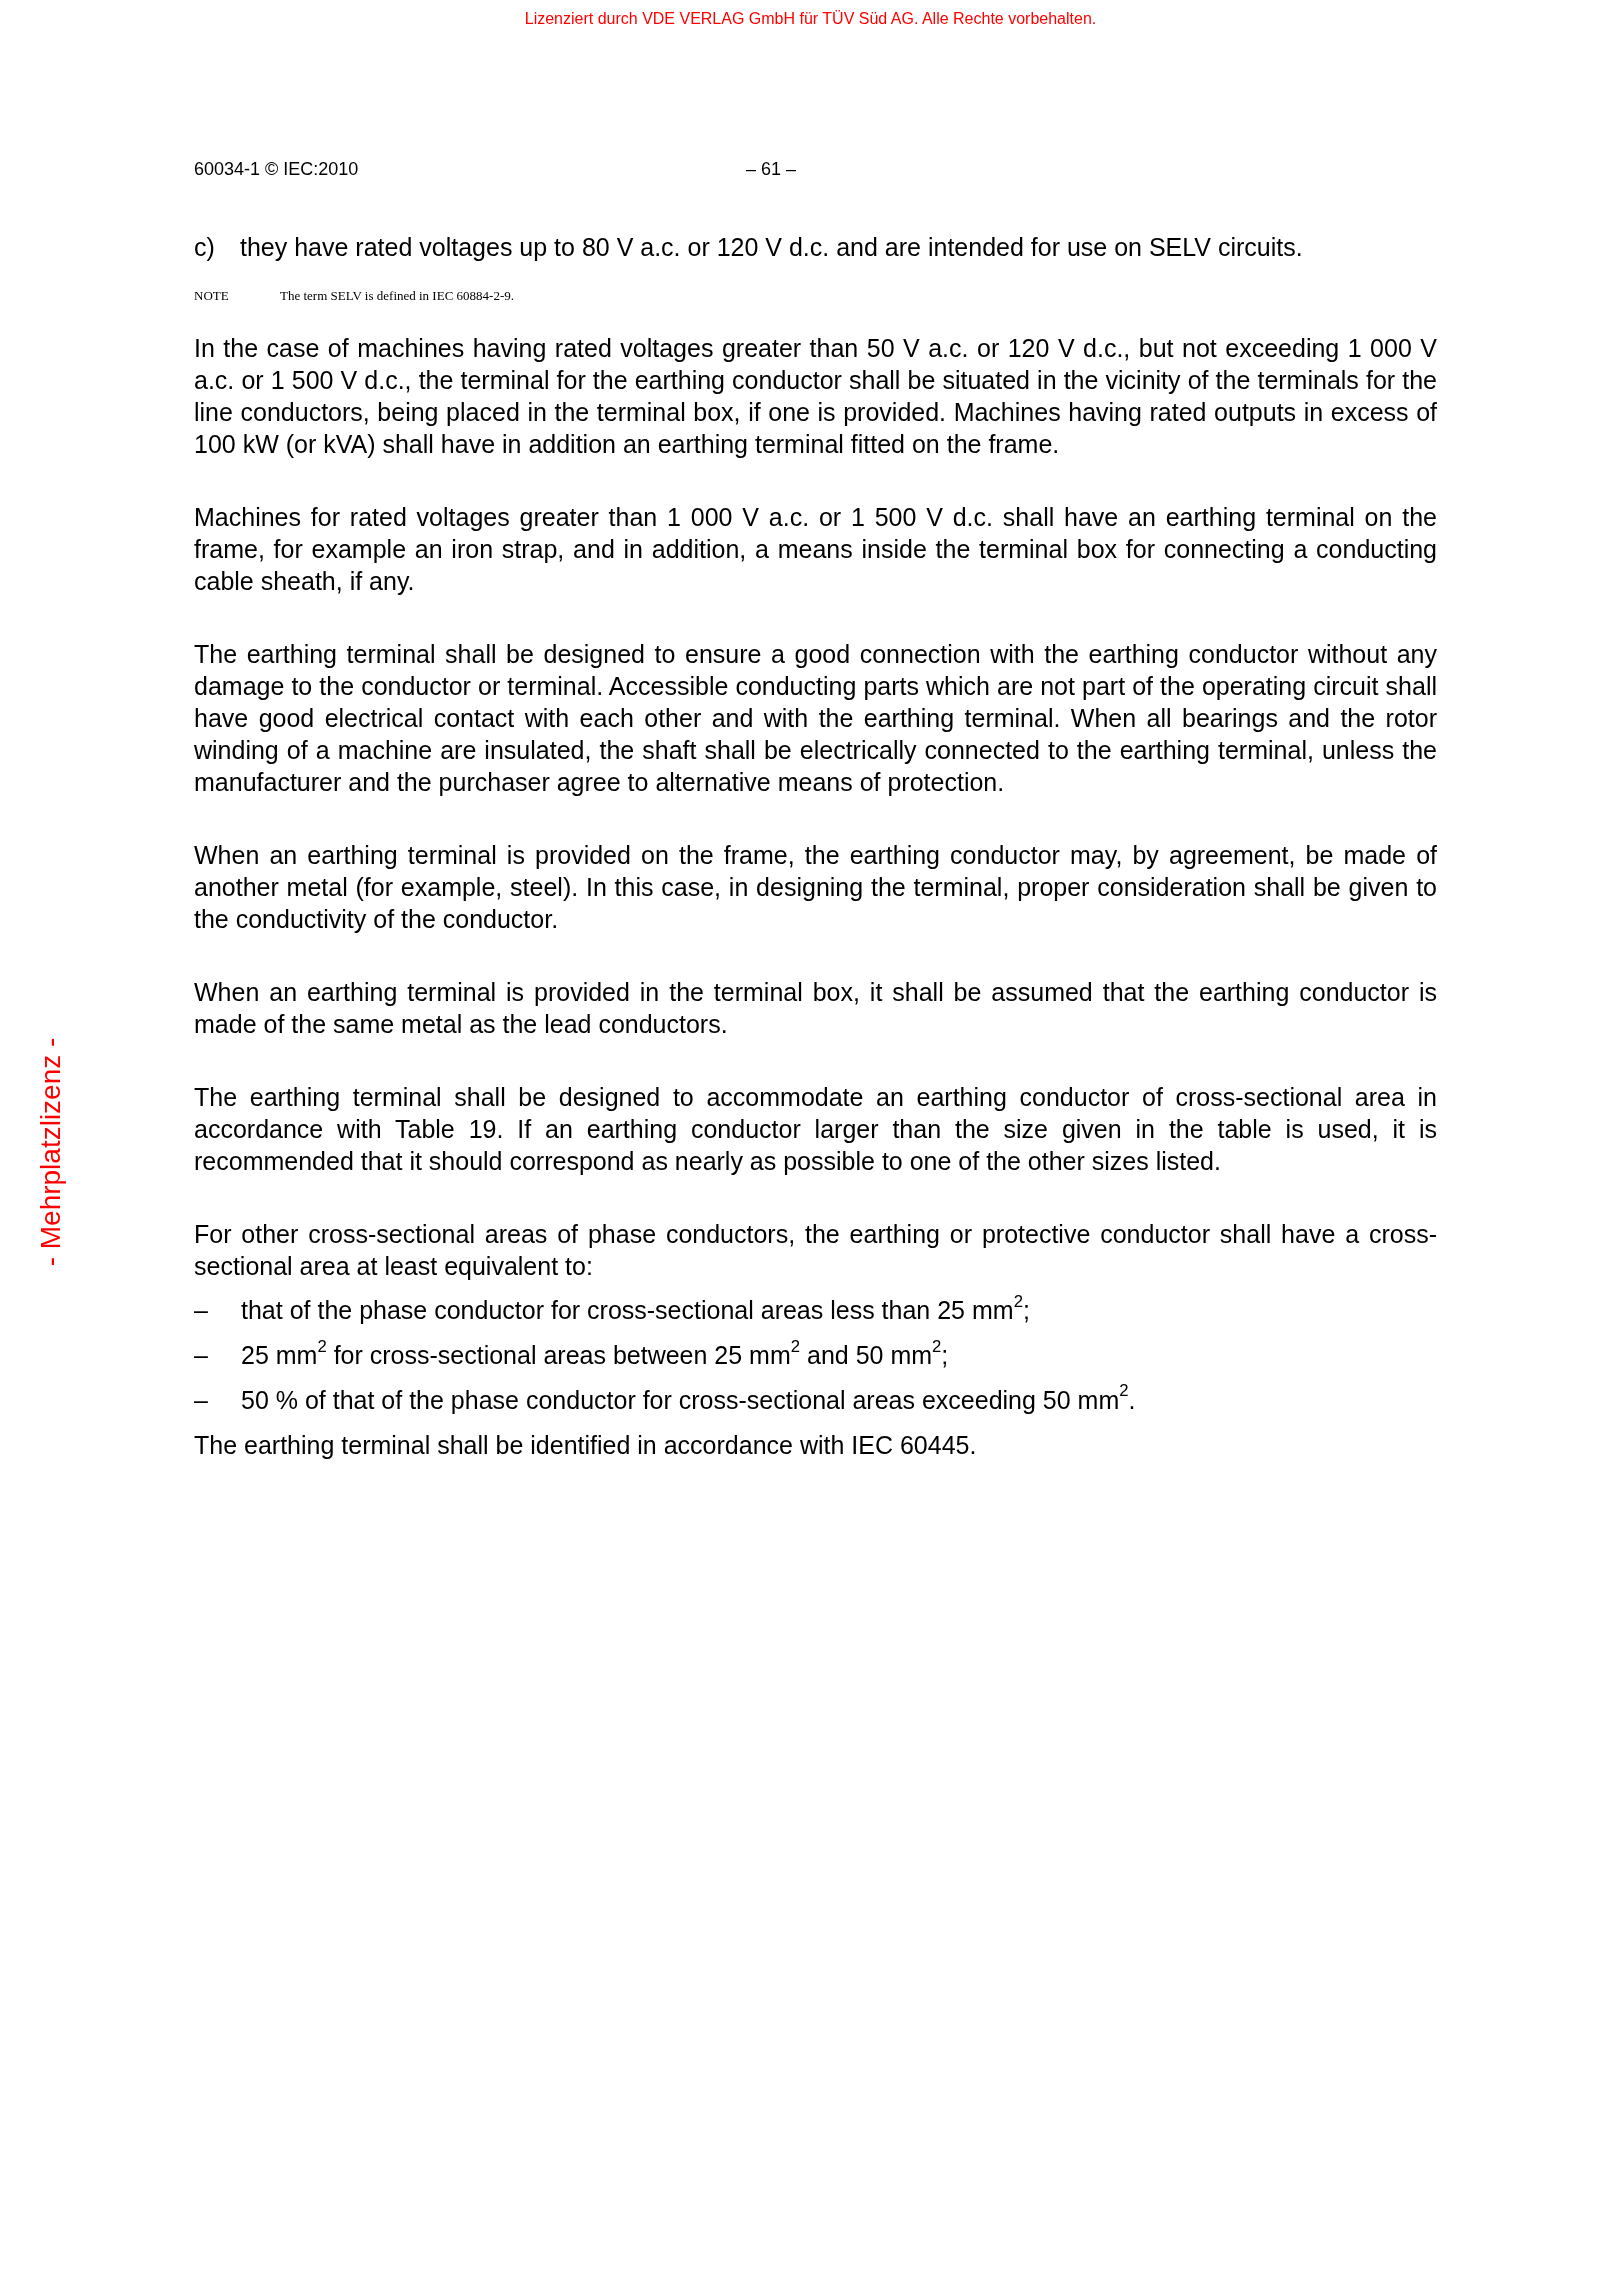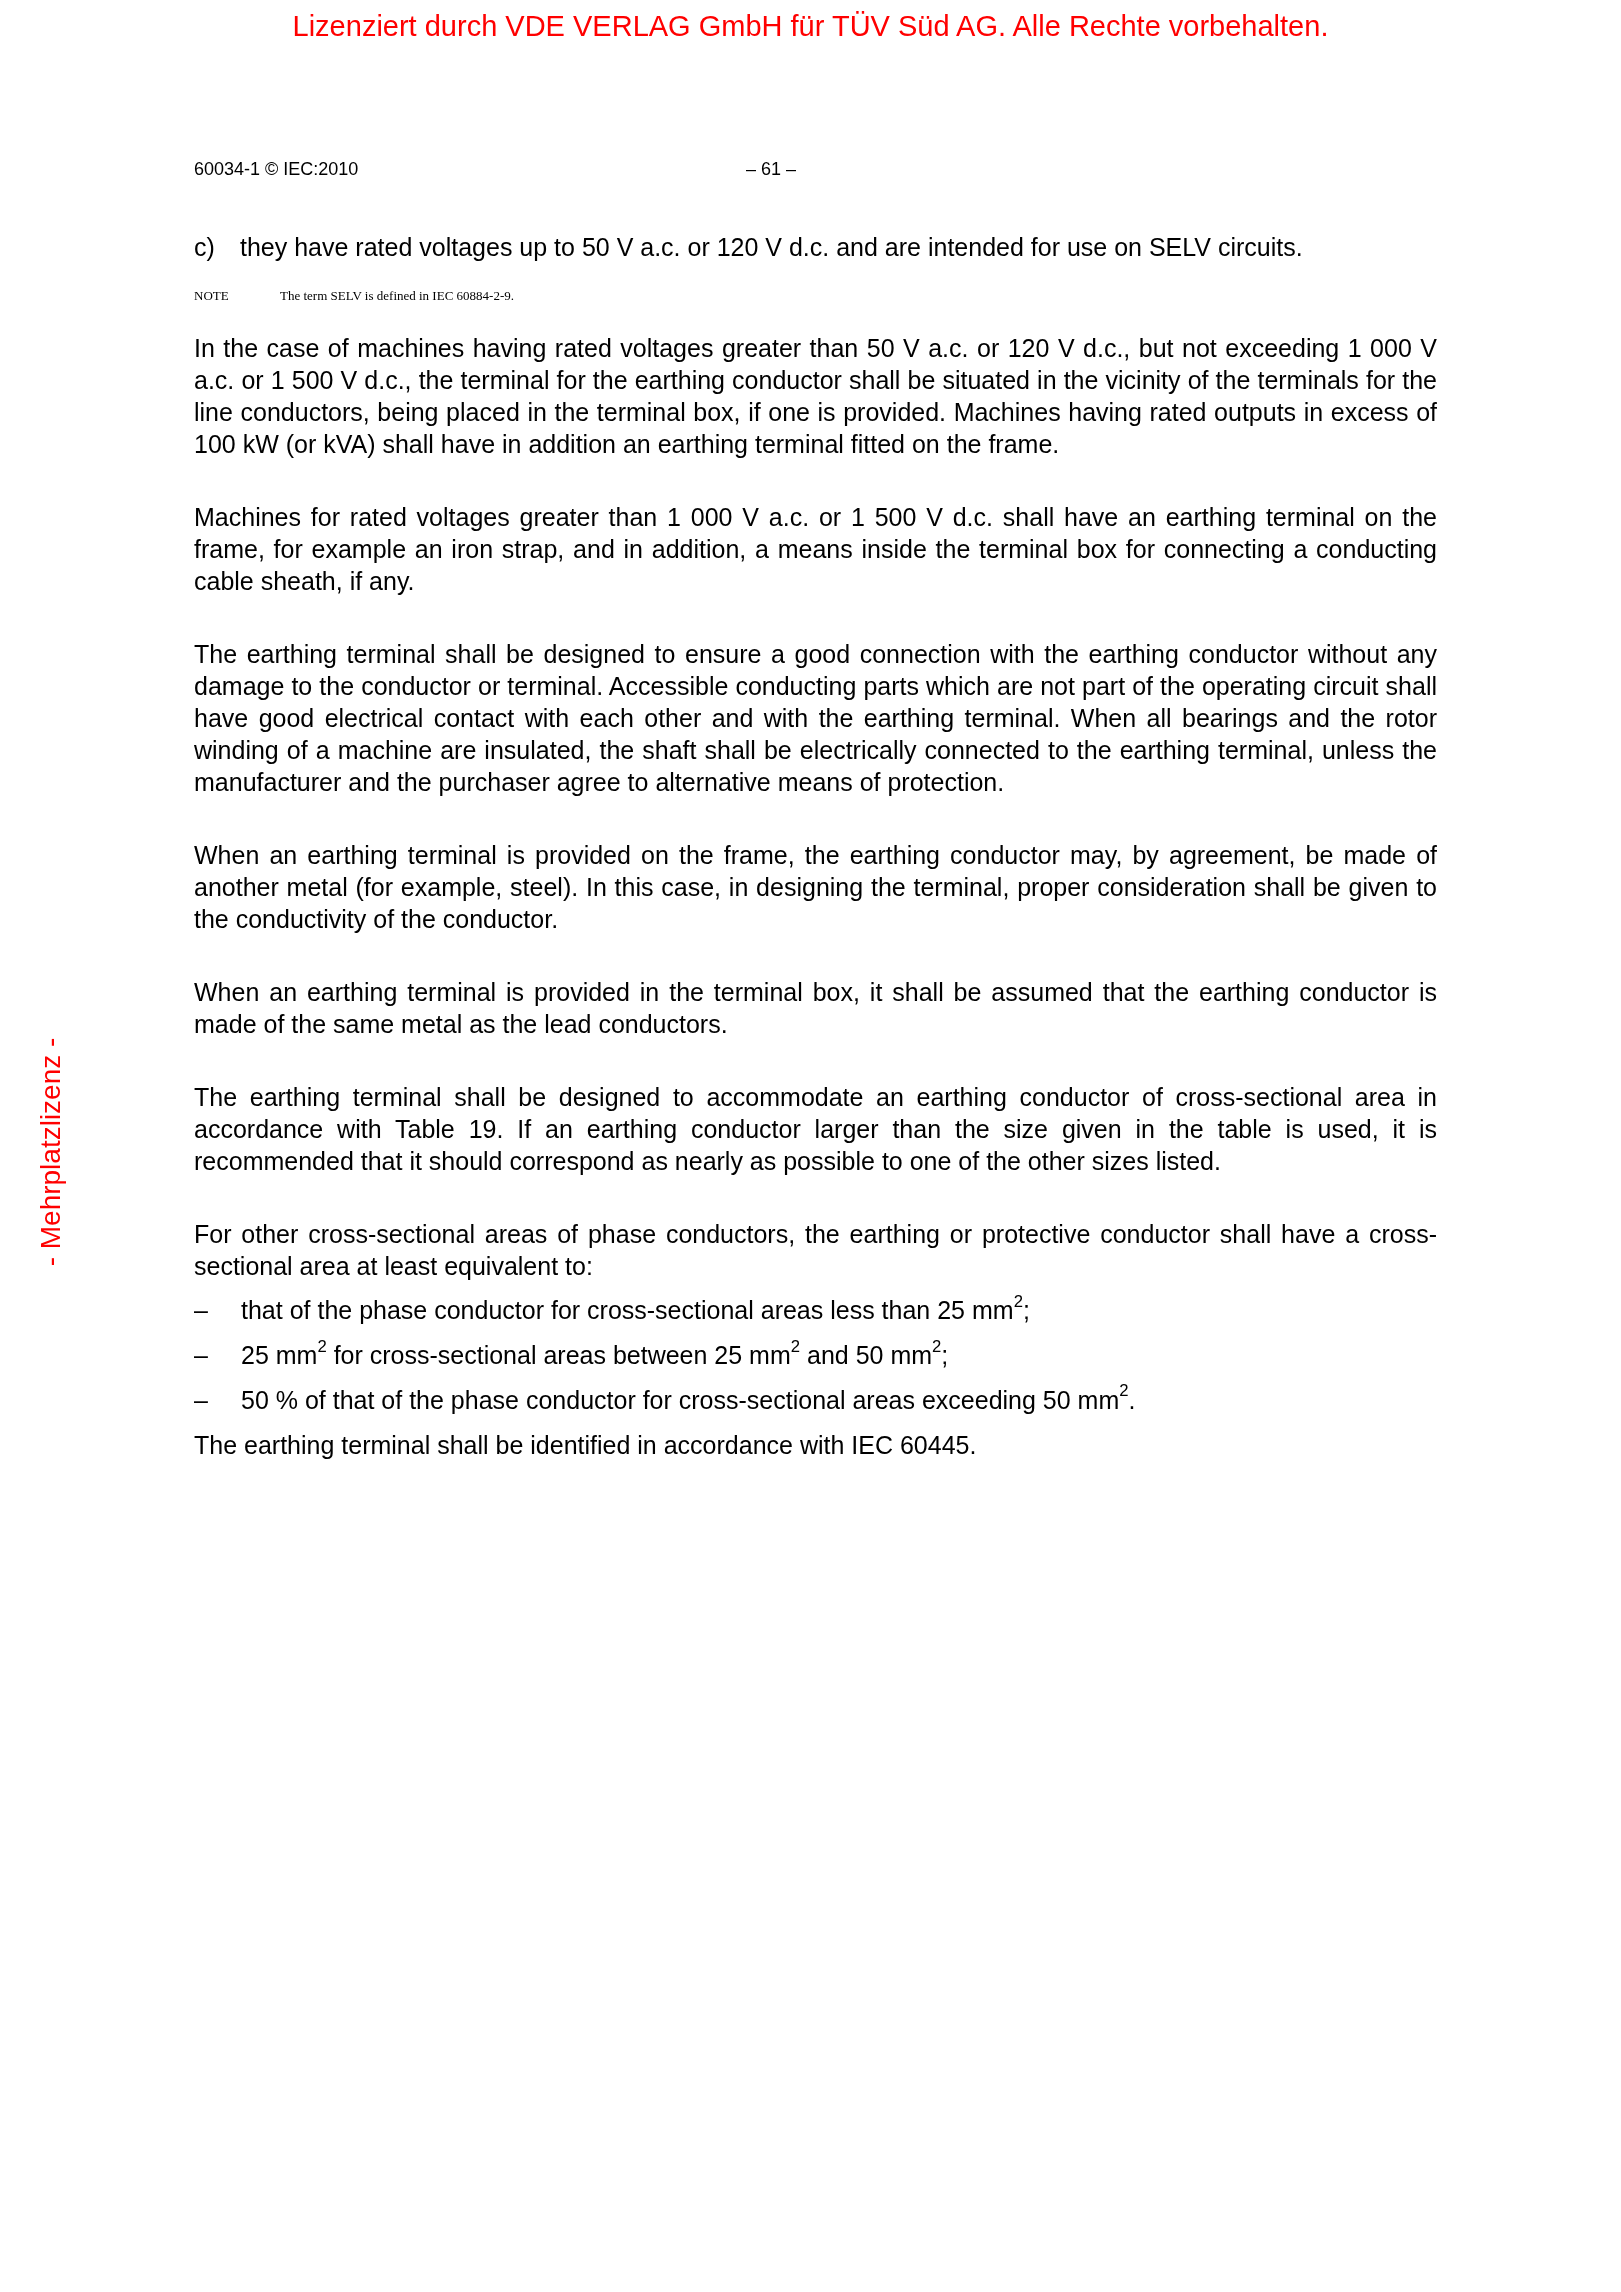--- a/index.html
+++ b/index.html
@@ -14,21 +14,21 @@
       overflow: hidden;
       font-family: "Liberation Sans", sans-serif;
       color: #000000;
     }
     .license-banner {
       position: absolute;
       top: 9.8px;
       left: 0;
       width: 1621px;
       text-align: center;
-      font-size: 29px;
+      font-size: 16px;
       color: #ff0000;
       letter-spacing: 0px;
     }
     .side-label {
       position: absolute;
       left: 51px;
       top: 1152px;
       transform: translate(-50%, -50%) rotate(-90deg);
       white-space: nowrap;
       font-size: 28px;
@@ -124,21 +124,21 @@
 
 <div class="page-header">
   <span class="doc-id">60034-1 © IEC:2010</span>
   <span class="page-number">– 61 –</span>
 </div>
 
 <div class="content">
 
   <div class="item-c">
     <span class="label">c)</span>
-    <span class="text">they have rated voltages up to 50 V a.c. or 120 V d.c. and are intended for use on SELV circuits.</span>
+    <span class="text">they have rated voltages up to 80 V a.c. or 120 V d.c. and are intended for use on SELV circuits.</span>
   </div>
 
   <div class="note">
     <span class="note-label">NOTE</span>
     <span>The term SELV is defined in IEC 60884-2-9.</span>
   </div>
 
   <p class="para">In the case of machines having rated voltages greater than 50 V a.c. or 120 V d.c., but not exceeding 1 000 V a.c. or 1 500 V d.c., the terminal for the earthing conductor shall be situated in the vicinity of the terminals for the line conductors, being placed in the terminal box, if one is provided. Machines having rated outputs in excess of 100 kW (or kVA) shall have in addition an earthing terminal fitted on the frame.</p>
   <p class="para">Machines for rated voltages greater than 1 000 V a.c. or 1 500 V d.c. shall have an earthing terminal on the frame, for example an iron strap, and in addition, a means inside the terminal box for connecting a conducting cable sheath, if any.</p>
   <p class="para">The earthing terminal shall be designed to ensure a good connection with the earthing conductor without any damage to the conductor or terminal. Accessible conducting parts which are not part of the operating circuit shall have good electrical contact with each other and with the earthing terminal. When all bearings and the rotor winding of a machine are insulated, the shaft shall be electrically connected to the earthing terminal, unless the manufacturer and the purchaser agree to alternative means of protection.</p>

